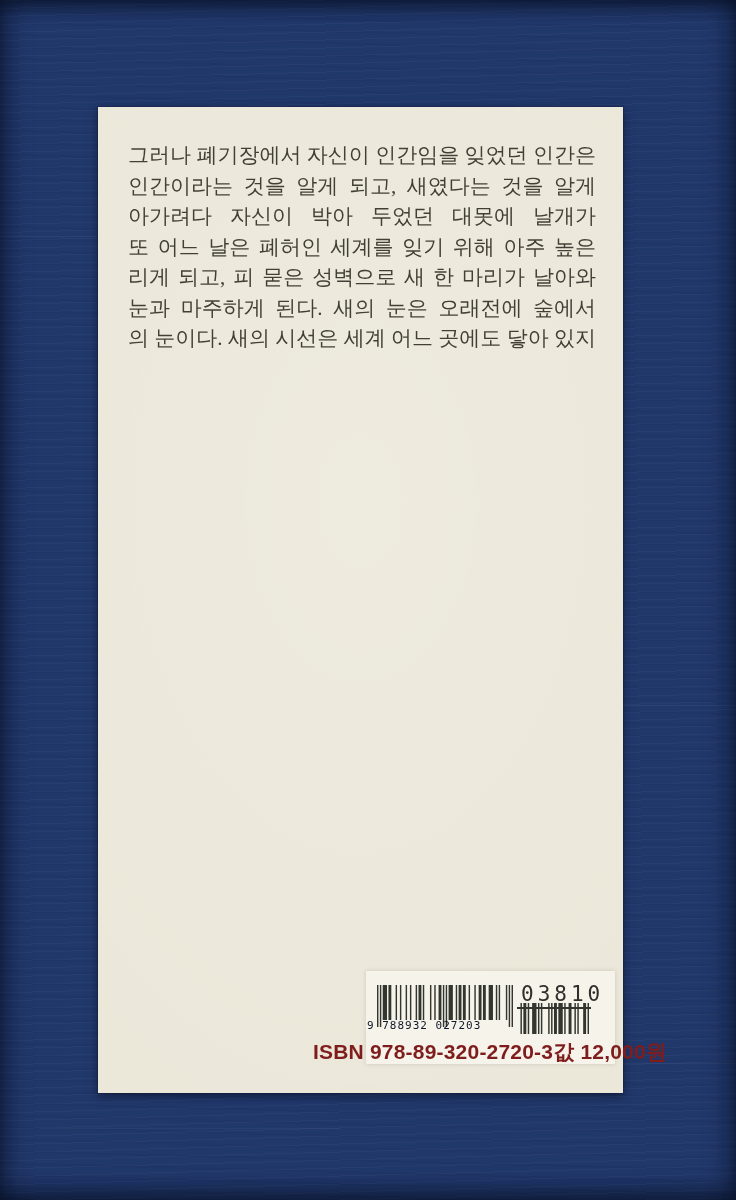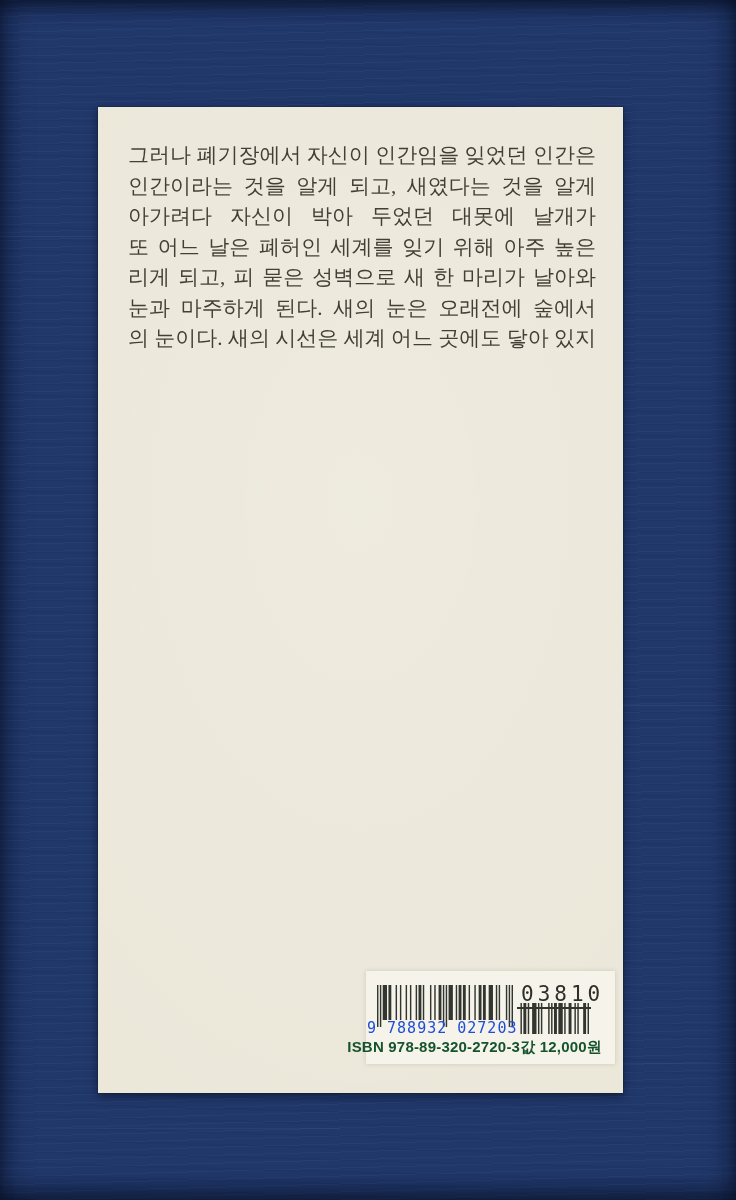--- a/index.html
+++ b/index.html
@@ -61,42 +61,42 @@
     border-radius: 1px;
     box-shadow: 0 0 4px rgba(120,115,95,0.25);
   }
   .ean13-bars {
     position: absolute; left: 11px; top: 14px;
     width: 136px; height: 42px;
   }
   .ean13-digits {
     position: absolute; left: 1px; top: 48px; width: 156px;
     font-family: "DejaVu Sans Mono", "Liberation Mono", monospace;
-    font-size: 15px; letter-spacing: 1px;
-    color: #1d4ed8; white-space: nowrap;
+    font-size: 11px; letter-spacing: 1px;
+    color: #0f172a; white-space: nowrap;
   }
   .addon-digits {
     position: absolute; left: 151px; top: 11px; width: 74px;
     text-align: center;
     font-family: "DejaVu Sans Mono", "Liberation Mono", monospace;
     font-size: 21px; letter-spacing: 4px; text-indent: 4px;
     color: #2e2e2a;
     border-bottom: 2px solid #32362e;
     padding-bottom: 1px;
   }
   .addon-bars {
     position: absolute; left: 153px; top: 32px;
     width: 70px; height: 31px;
   }
   .isbn-row {
     position: absolute; left: 12px; right: 13px; top: 67px;
-    display: flex; justify-content: flex-end; align-items: baseline;
+    display: flex; justify-content: center; align-items: baseline;
     font-family: "Liberation Sans", sans-serif;
-    font-size: 15px; font-weight: 700;
-    color: #14532d; letter-spacing: 0.2px;
+    font-size: 21px; font-weight: 700;
+    color: #7f1d1d; letter-spacing: 0.2px;
     white-space: nowrap;
   }
   .bars-svg { display: block; width: 100%; height: 100%; }
 </style>
 </head>
 <body>
 
 <div class="vignette"></div>
 <div class="streak s1"></div>
 <div class="streak s2"></div>

